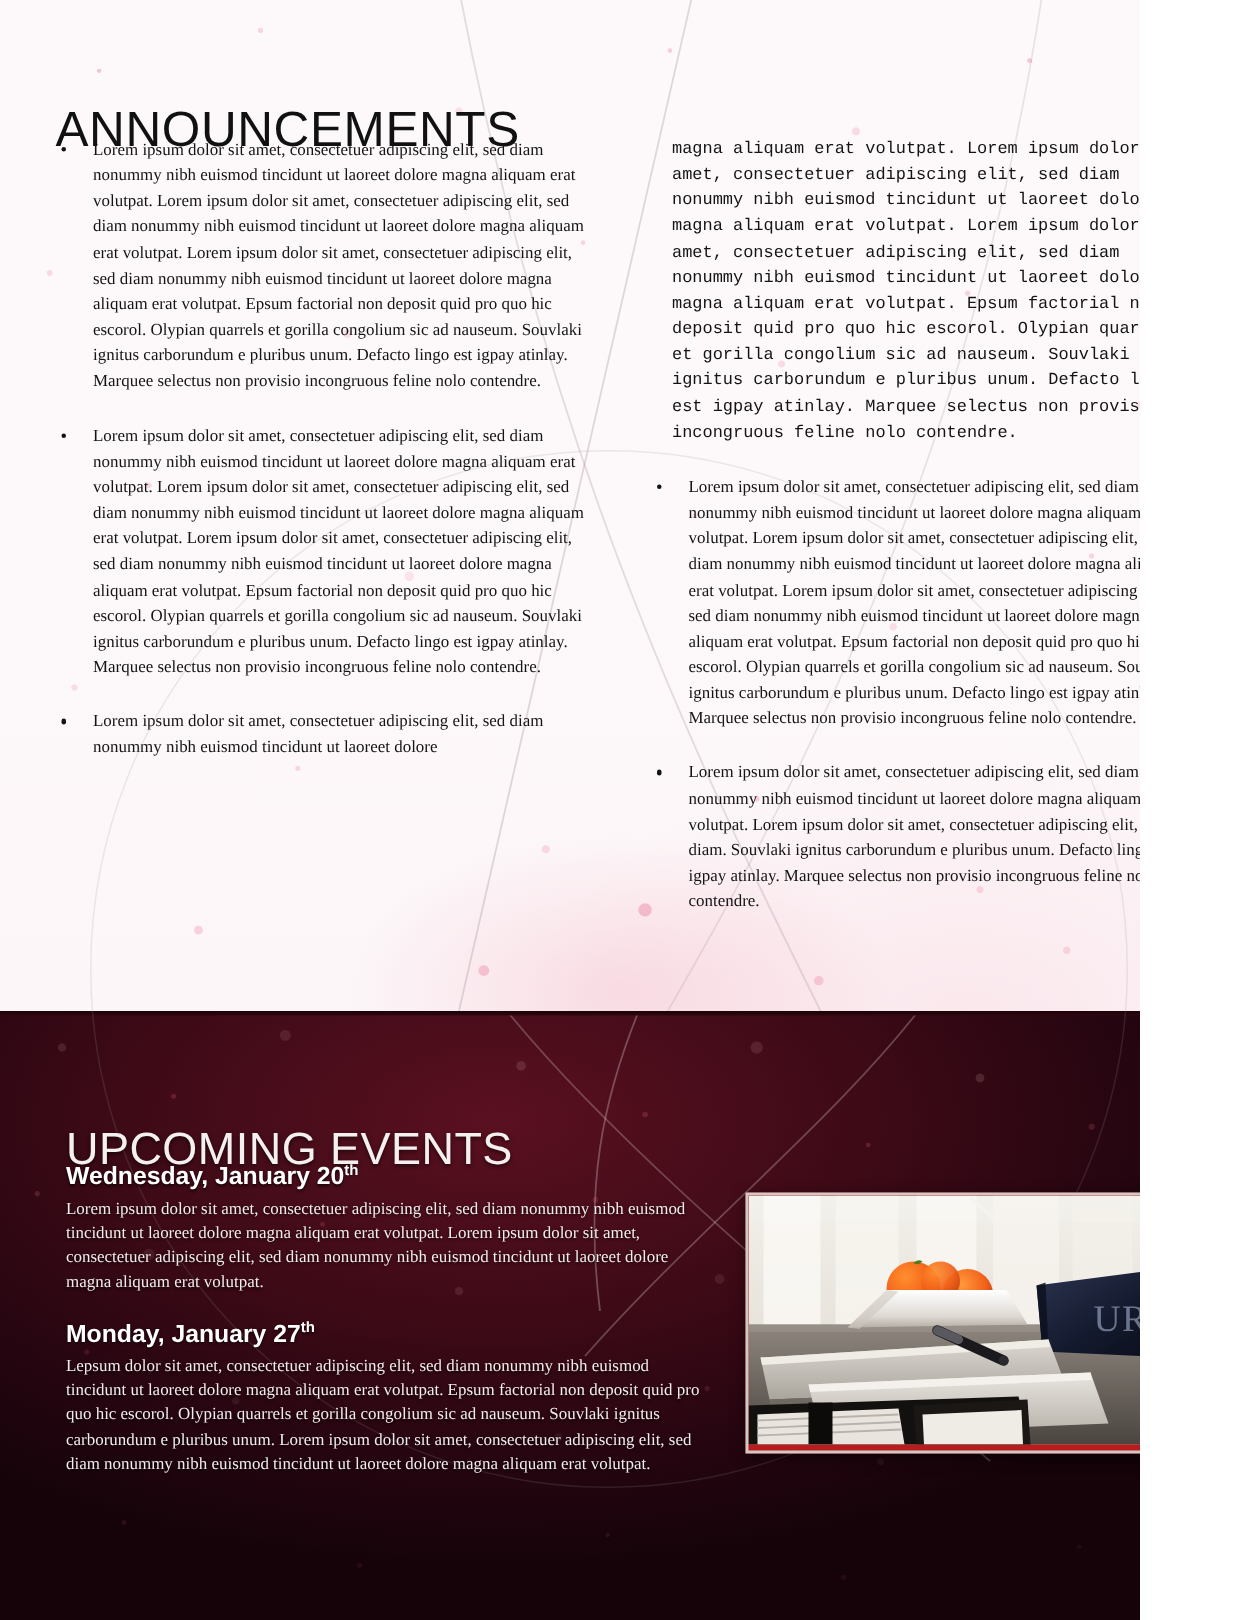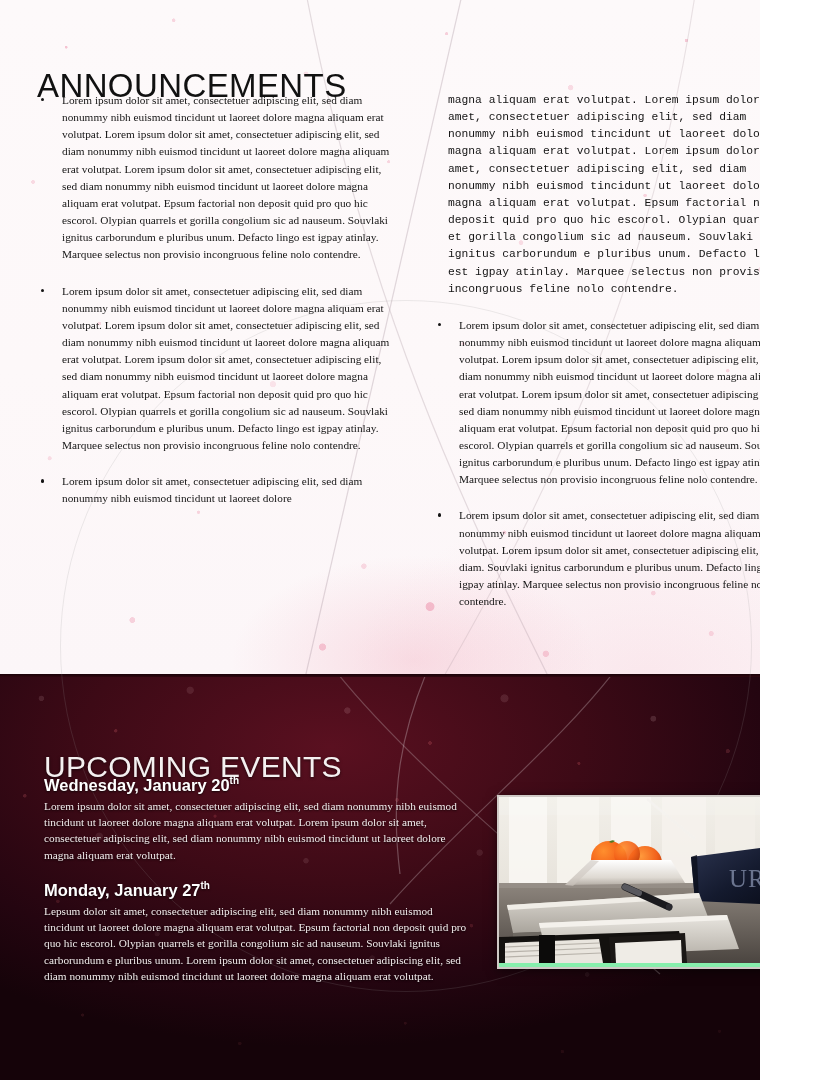--- a/index.html
+++ b/index.html
@@ -280,21 +280,21 @@
   .photo-frame {
     position: absolute;
     left: 497px;
     top: 795px;
     width: 288px;
     height: 170px;
     z-index: 7;
     border: 2px solid #cfcac6;
     box-shadow: 0 2px 10px rgba(0,0,0,0.55);
     overflow: hidden;
-    background: #86efac;
+    background: #b91c1c;
   }
   .photo-frame svg { display: block; }
 </style>
 </head>
 <body>
 
 <div id="page">
 
   <div class="top-section">
     <div class="speckles-light"></div>

